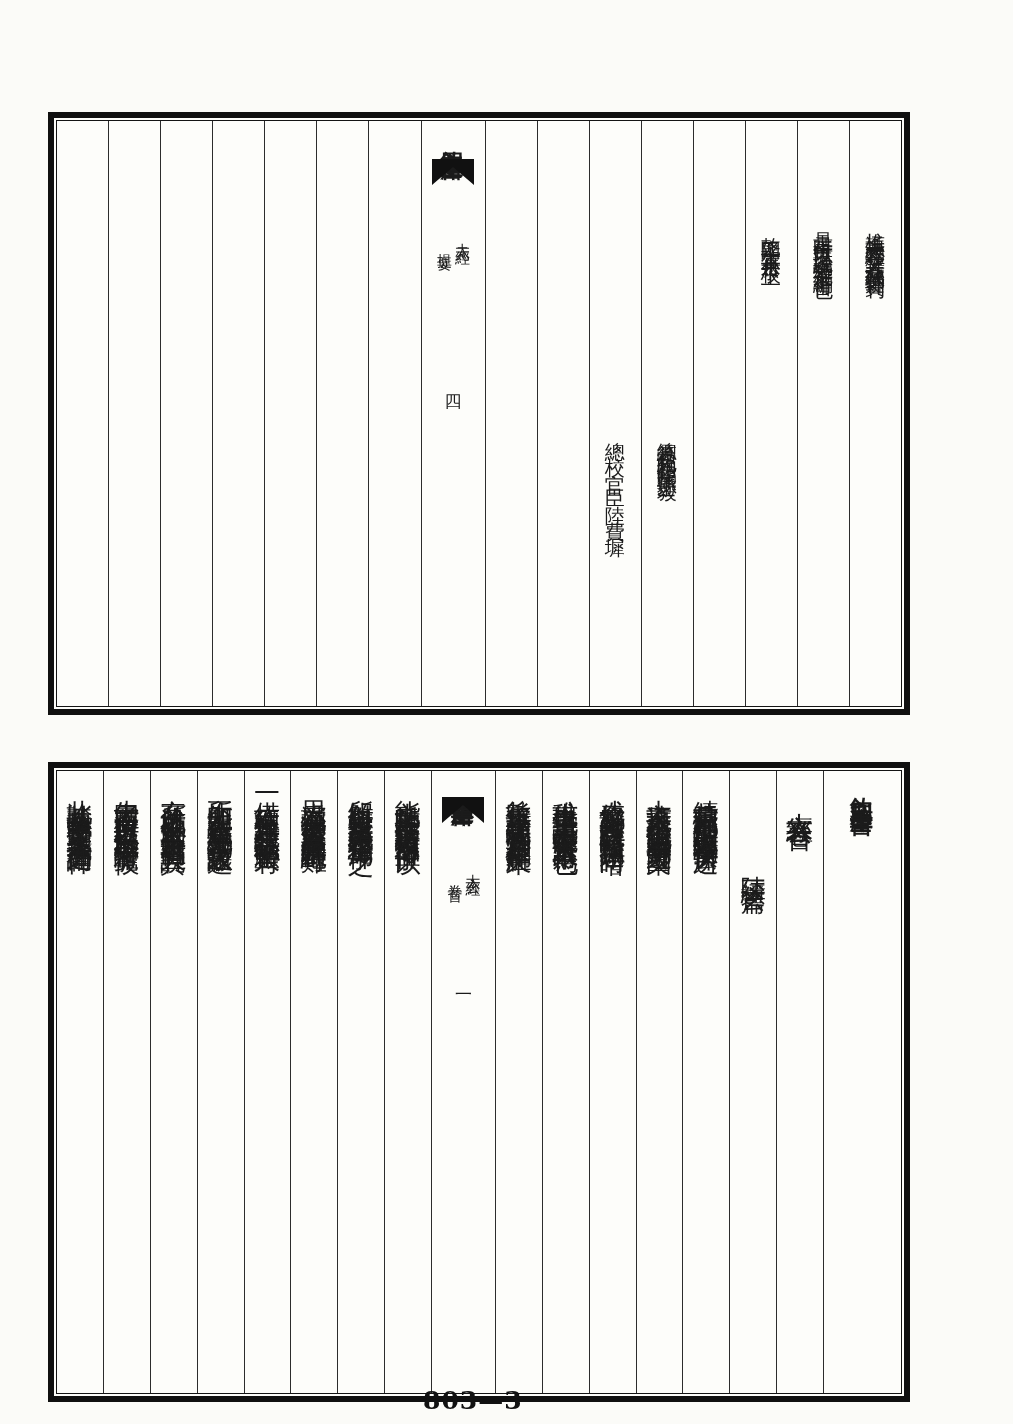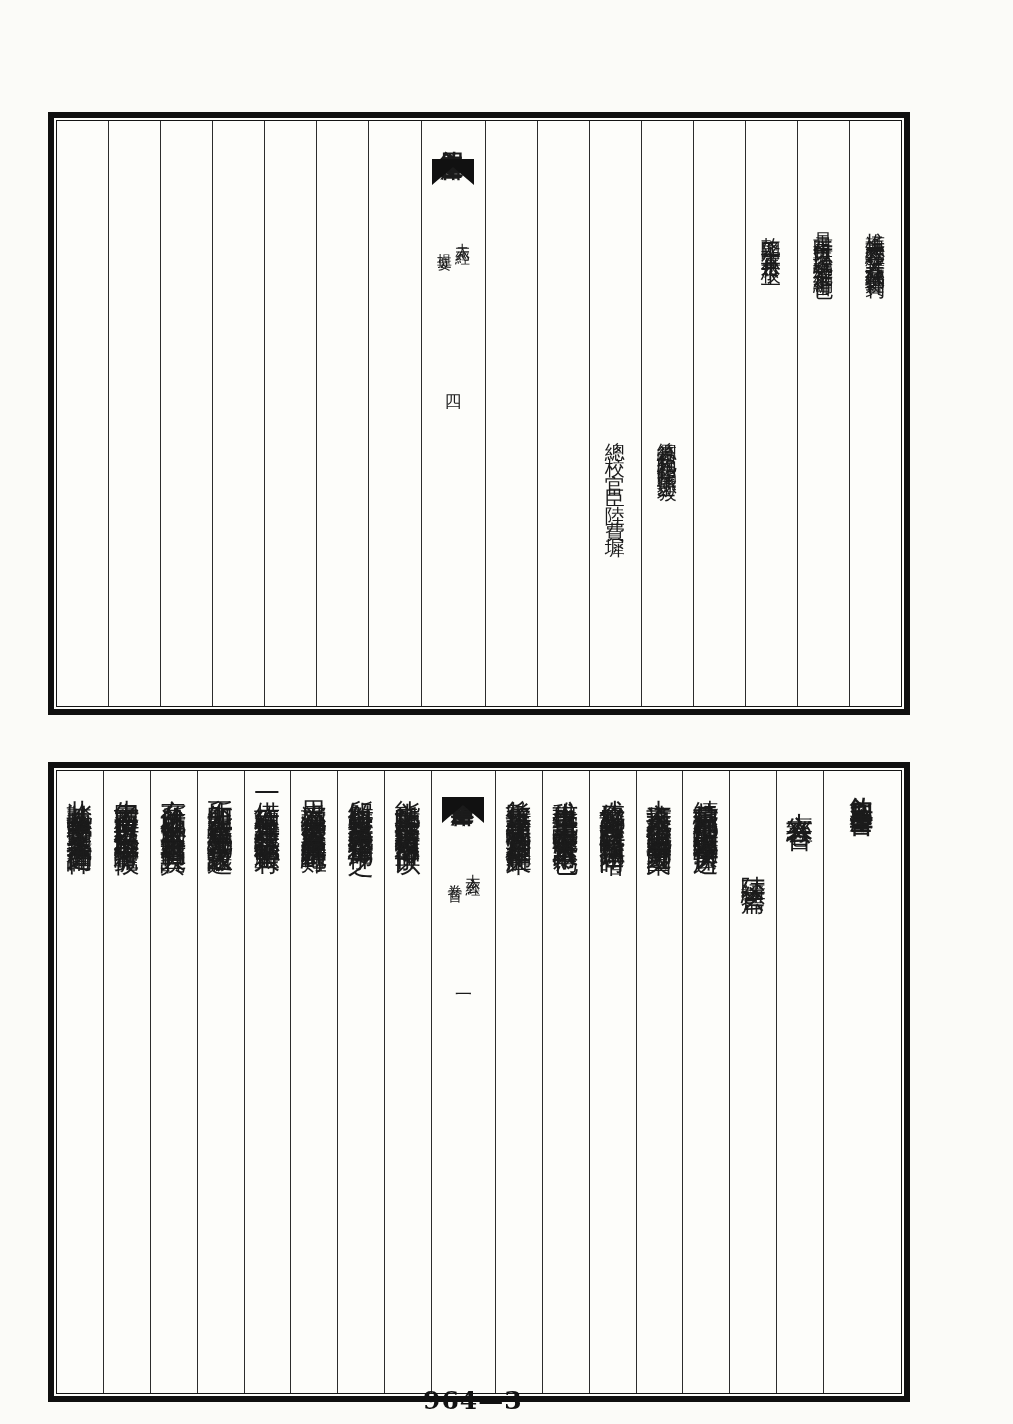--- a/index.html
+++ b/index.html
@@ -153,13 +153,13 @@
       </div>
       <div class="col" style="padding-top: 8px;">
         <div class="vtext body-text" style="font-size: 26px;">失者因釋而正之所以不復爲一解欲令學者瞻覽彼</div>
       </div>
       <div class="col" style="padding-top: 8px;">
         <div class="vtext body-text" style="font-size: 26px;">此論其曲直故合聯之爾夫玄之大義揲蓍之謂而仲</div>
       </div>
     </div>
 </div>
 
-<div class="page-number">964—3</div>
+<div class="page-number">803—3</div>
 
 </body></html>

